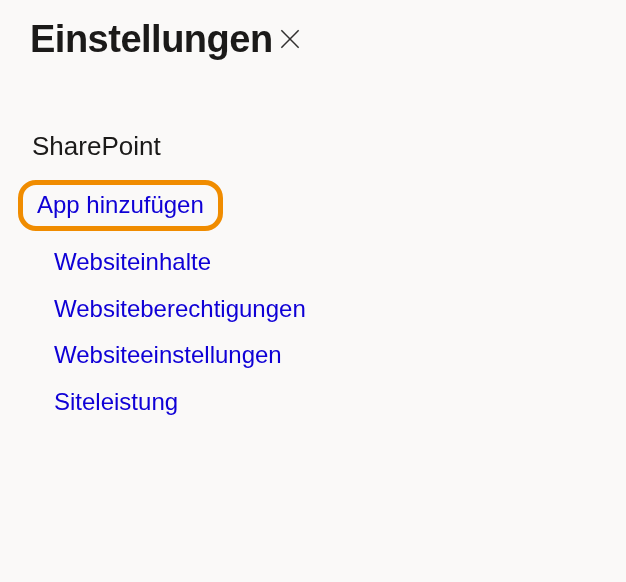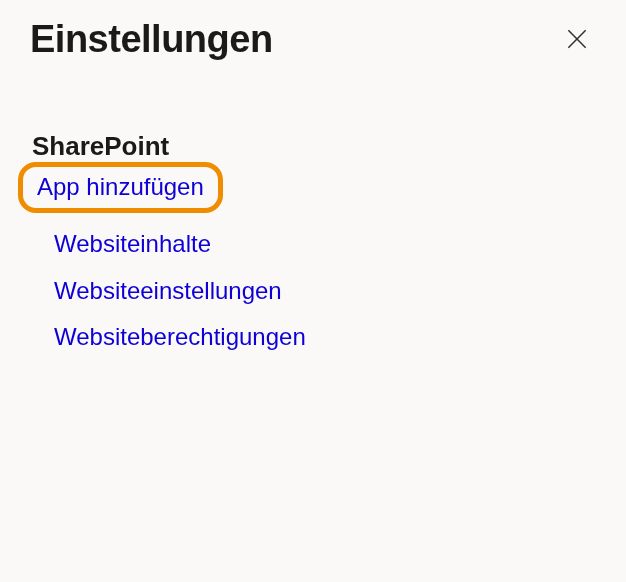--- a/index.html
+++ b/index.html
@@ -7,21 +7,21 @@
       width: 626px;
       height: 582px;
       background: #faf9f8;
       font-family: "Segoe UI", -apple-system, BlinkMacSystemFont, sans-serif;
       color: #1b1a19;
       padding: 18px 32px 18px 30px;
       overflow: hidden;
     }
     .header {
       display: flex;
-      justify-content: space-between;
+      justify-content: flex-start;
       align-items: flex-start;
       margin-bottom: 70px;
     }
     .title {
       font-size: 38px;
       font-weight: 700;
       letter-spacing: -0.5px;
     }
     .close-btn {
       background: none;
@@ -33,21 +33,22 @@
       align-items: center;
       justify-content: center;
       margin-top: 4px;
     }
     .close-btn svg {
       width: 26px;
       height: 26px;
     }
     .section-title {
       font-size: 26px;
-      font-weight: 700;
+      font-weight: 400;
+      margin-bottom: 18px;
       margin-left: 2px;
     }
     .menu {
       display: flex;
       flex-direction: column;
       gap: 12px;
       align-items: flex-start;
     }
     .menu-link {
       color: #0f00d6;
@@ -77,15 +78,16 @@
       <line x1="20" y1="4" x2="4" y2="20"></line>
     </svg>
   </button>
 </div>
 
 <h2 class="section-title">SharePoint</h2>
 
 <nav class="menu">
   <a class="menu-link highlighted">App hinzufügen</a>
   <a class="menu-link">Websiteinhalte</a>
+  <a class="menu-link">Websiteberechtigungen</a>
   <a class="menu-link">Websiteeinstellungen</a>
-  <a class="menu-link">Websiteberechtigungen</a>
+  <a class="menu-link">Siteleistung</a>
 </nav>
 
 </body></html>

